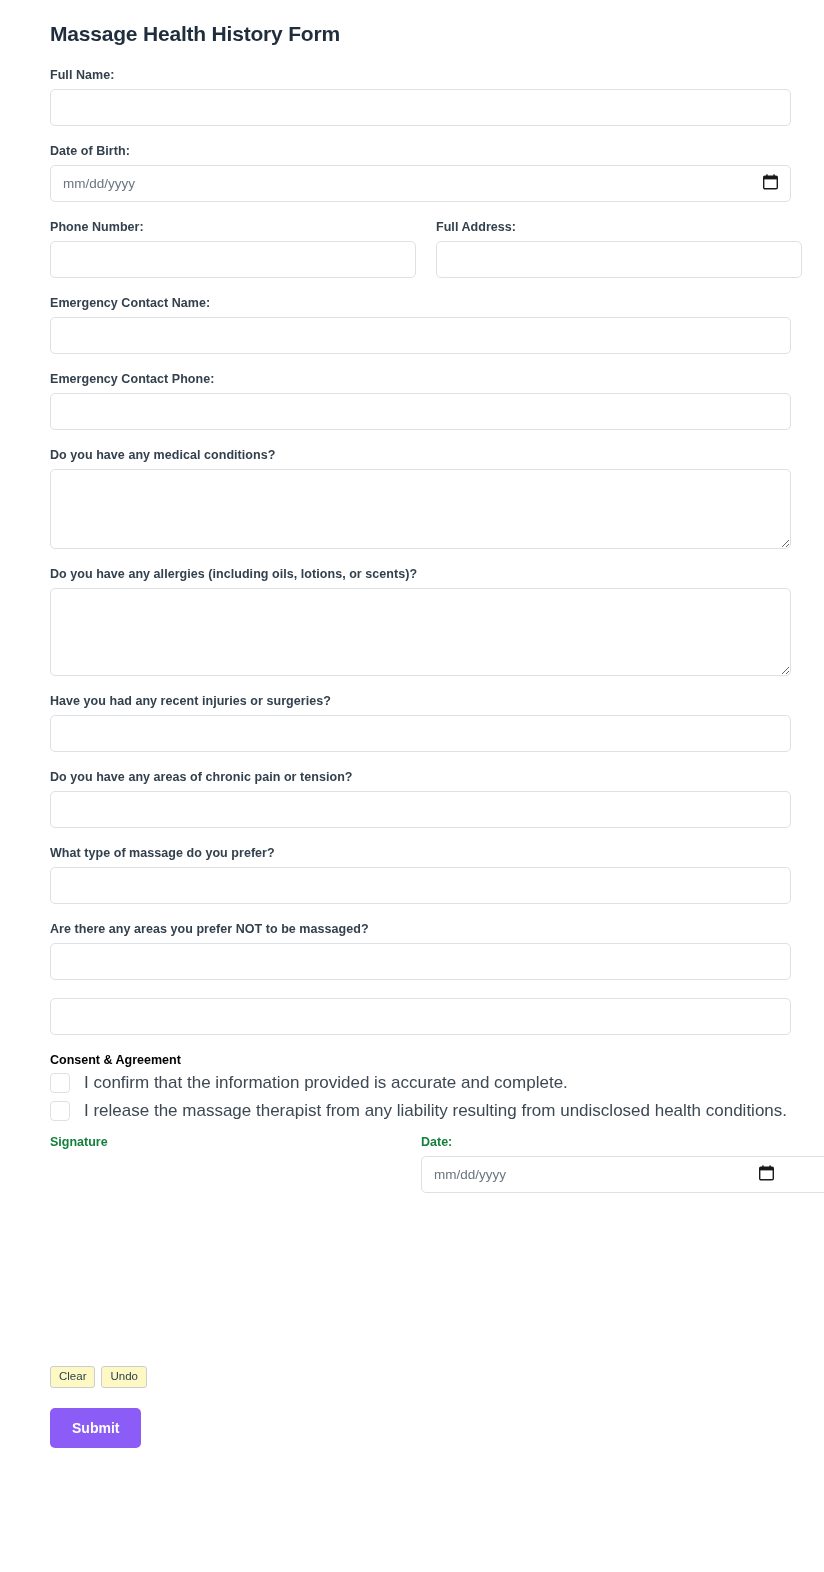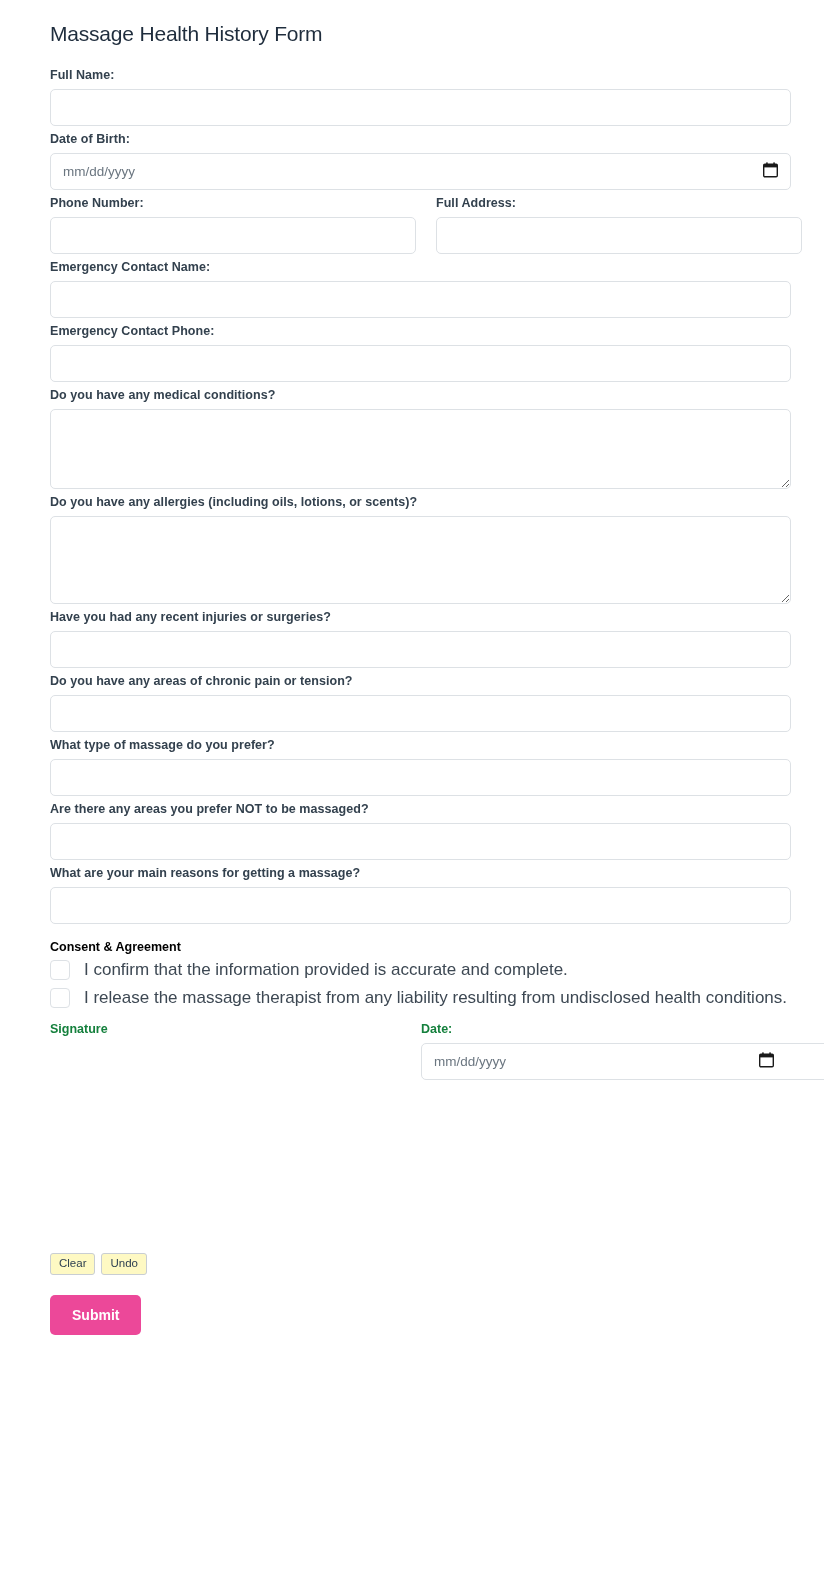--- a/index.html
+++ b/index.html
@@ -14,27 +14,27 @@
     font-family: "Liberation Sans", sans-serif;
     color: #2c3e50;
     overflow: hidden;
   }
   .page {
     padding: 22px 32px 0 50px;
     width: 824px;
   }
   .form-title {
     font-size: 21px;
-    font-weight: normal;
+    font-weight: bold;
     color: #1f2d3d;
     margin: 0 0 22px 0;
     letter-spacing: -0.2px;
   }
   .field {
-    margin-bottom: 6px;
+    margin-bottom: 18px;
   }
   .label {
     display: block;
     font-size: 12.5px;
     font-weight: bold;
     color: #33414e;
     margin-bottom: 7px;
     letter-spacing: 0.05px;
   }
   .ctrl {
@@ -140,21 +140,21 @@
     padding: 3px 8px;
     line-height: 1.2;
     cursor: pointer;
   }
   .submit-btn {
     margin-top: 20px;
     font-family: "Liberation Sans", sans-serif;
     font-size: 14px;
     font-weight: bold;
     color: #ffffff;
-    background: #ec4899;
+    background: #8b5cf6;
     border: none;
     border-radius: 5px;
     padding: 12px 22px;
     cursor: pointer;
   }
 </style>
 </head>
 <body>
 
 <div class="page">
@@ -238,21 +238,20 @@
   </div>
 
   
   <div class="field">
     <label class="label">Are there any areas you prefer NOT to be massaged?</label>
     <input class="ctrl" type="text" value="" style="">
   </div>
 
   
   <div class="field">
-    <label class="label">What are your main reasons for getting a massage?</label>
     <input class="ctrl" type="text" value="" style="">
   </div>
 
   
   <div class="consent-title">Consent &amp; Agreement</div>
 
   <div class="check-row">
     <input class="chk" type="checkbox" style="">
     <span class="chk-label">I confirm that the information provided is accurate and complete.</span>
   </div>

